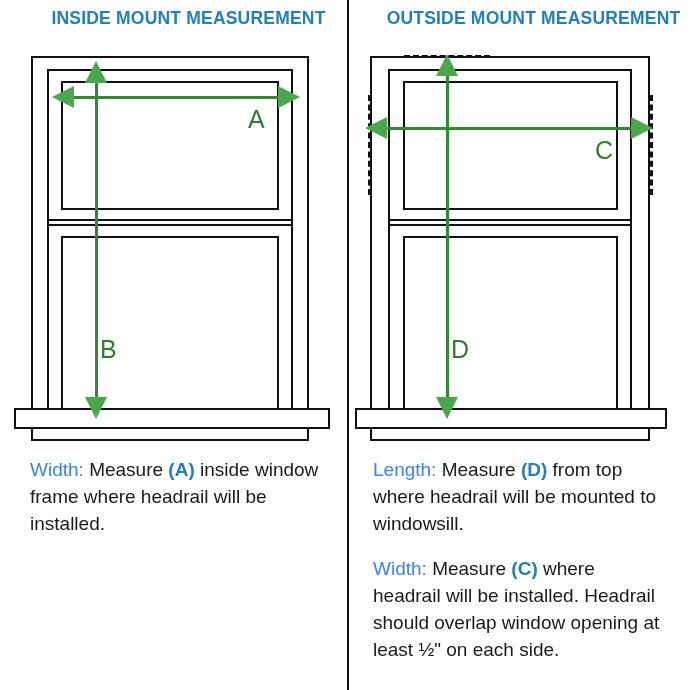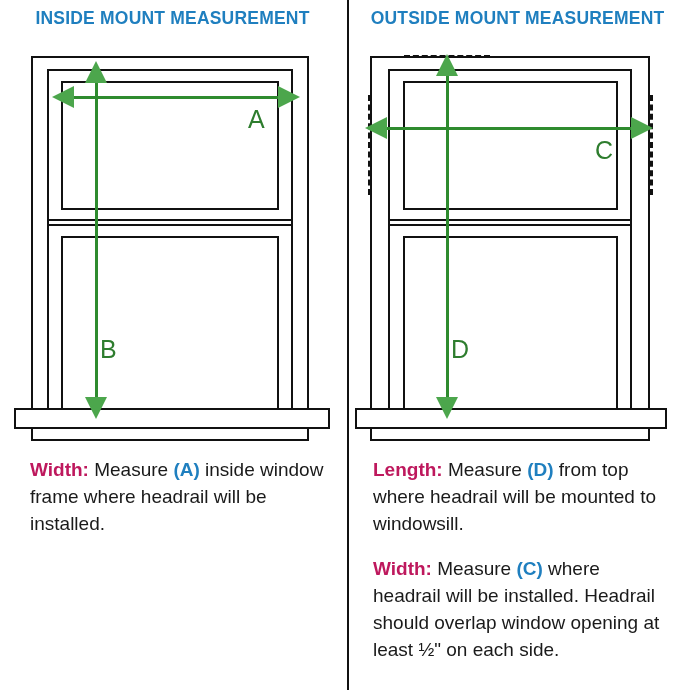--- a/index.html
+++ b/index.html
@@ -30,21 +30,21 @@
     left: 347px;
     top: 0;
     width: 2px;
     height: 690px;
     background: #111111;
   }
 
   .panel-title {
     position: absolute;
     top: 8px;
-    left: 0;
+    left: 16px;
     width: 345px;
     text-align: center;
     font-size: 17.5px;
     font-weight: bold;
     letter-spacing: 0.2px;
     color: #1f7fbf;
     white-space: nowrap;
   }
 
   
@@ -126,21 +126,21 @@
   
   .textblock {
     position: absolute;
     font-size: 19px;
     line-height: 27px;
     color: #1a1a1a;
     font-family: "Liberation Sans", sans-serif;
   }
   .textblock p { margin: 0 0 18px 0; }
   .textblock p:last-child { margin-bottom: 0; }
-  .kw { color: #be185d; font-weight: bold; text-align: center; }
+  .kw { color: #3b82f6; font-weight: normal; text-align: center; }
   .ltr { color: #1f7fbf; font-weight: bold; }
 </style>
 </head>
 <body>
 
 <div id="page">
 
   <div class="panel" id="panel-left">
 
     <div class="panel-title">INSIDE MOUNT MEASUREMENT</div>

